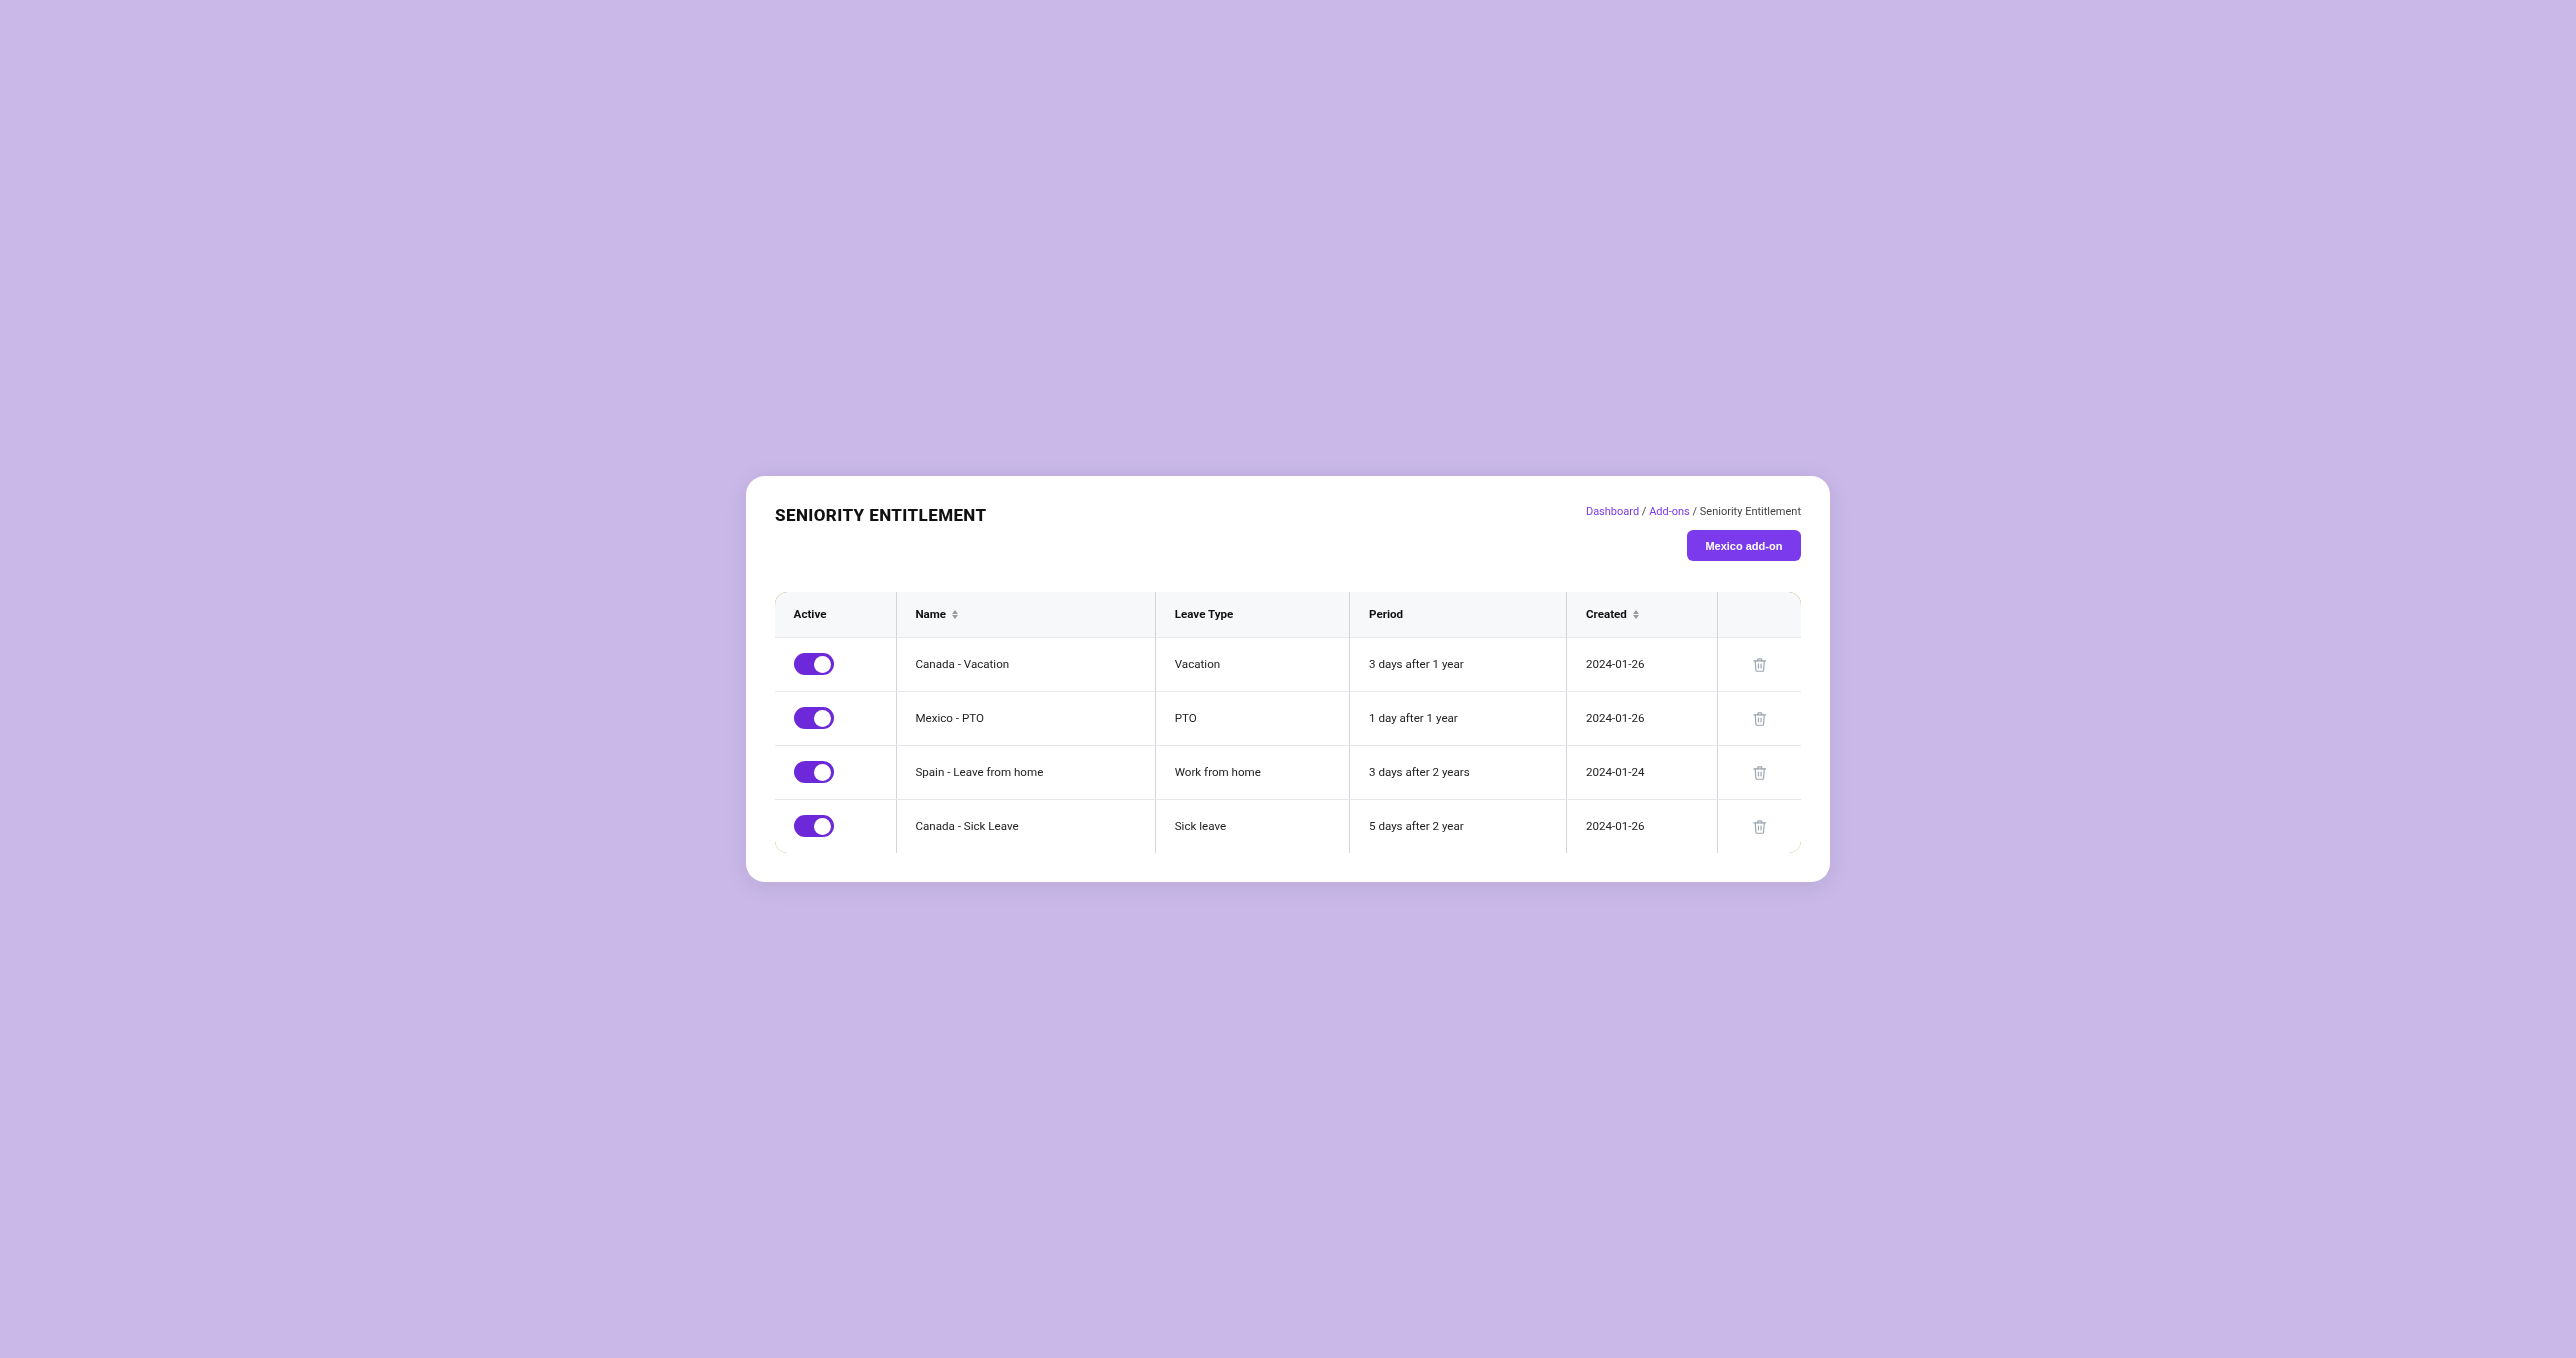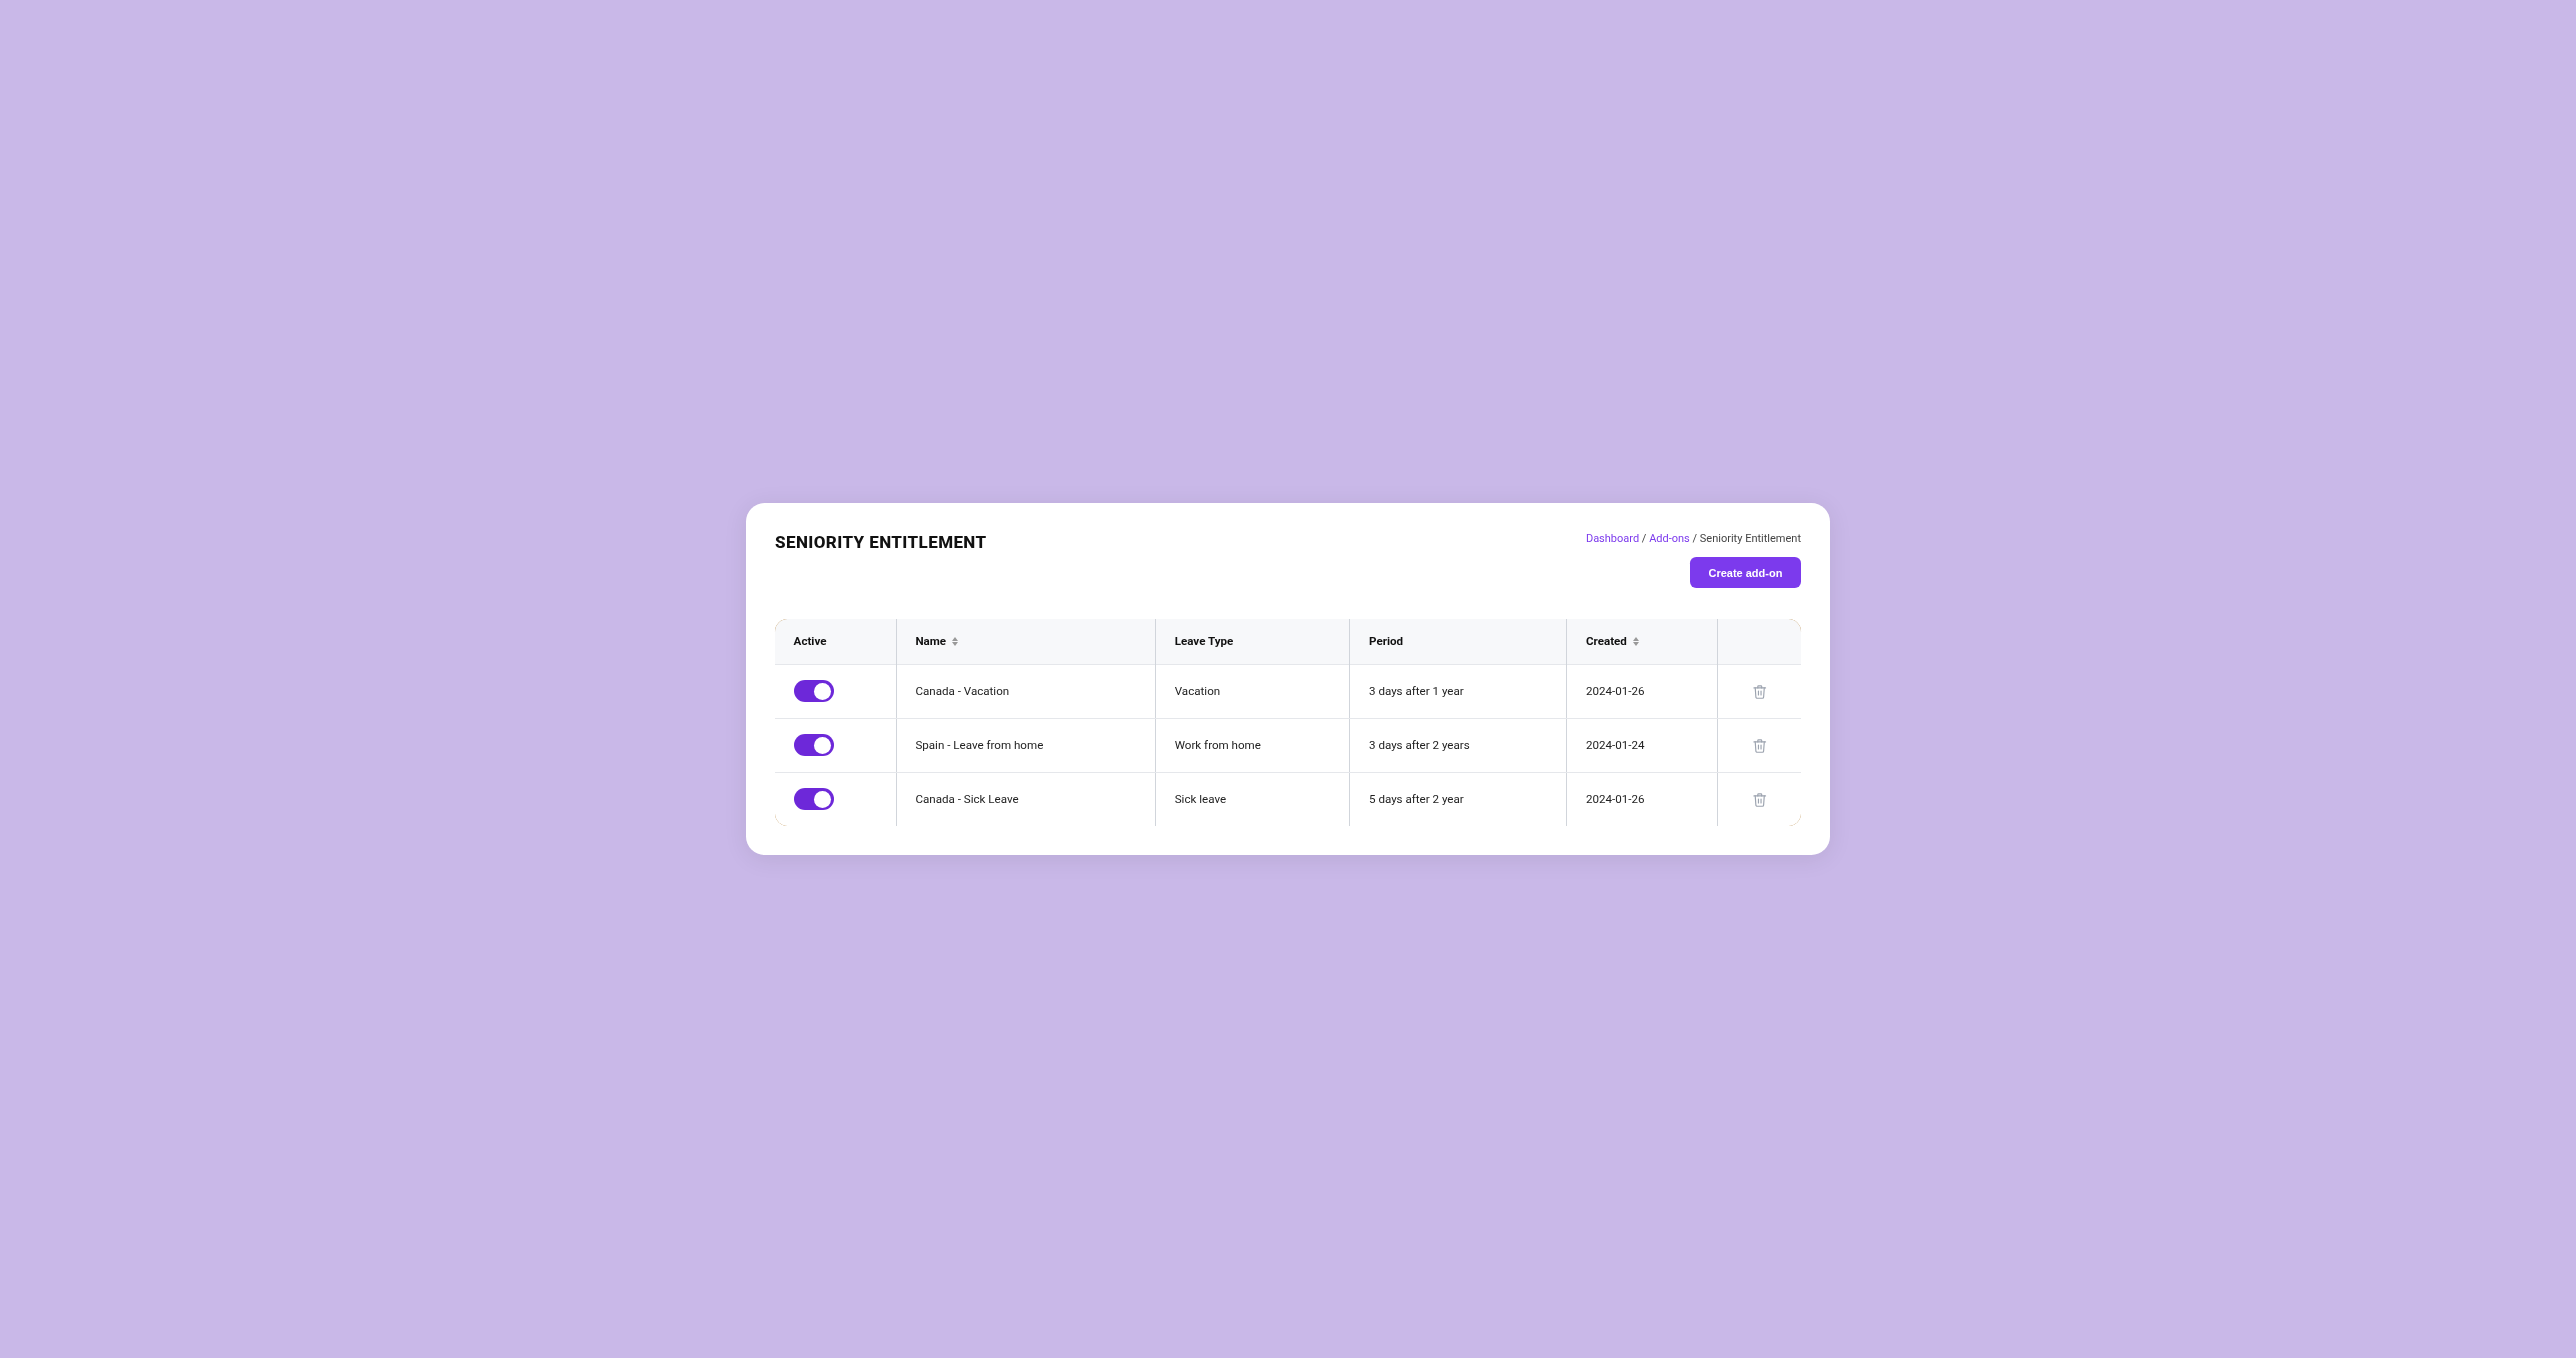--- a/index.html
+++ b/index.html
@@ -225,21 +225,21 @@
       <h1 class="page-title">SENIORITY ENTITLEMENT</h1>
     </div>
     <div class="header-right">
       <div class="breadcrumb">
         <a href="#">Dashboard</a>
         <span> / </span>
         <a href="#">Add-ons</a>
         <span>/ </span>
         <span>Seniority Entitlement</span>
       </div>
-      <button class="create-btn">Create add-on</button>
+      <button class="create-btn">Mexico add-on</button>
     </div>
   </div>
 
   <div class="table-container">
     <table class="table">
       <thead>
         <tr>
           <th class="col-divider">
             <span>Active</span>
           </th>
@@ -269,20 +269,38 @@
           </th>
           <th></th>
         </tr>
       </thead>
       <tbody id="table-body">
       <tr>
             <td class="col-divider"><label class="toggle"><input type="checkbox" checked="" style=""><span class="toggle-slider"></span></label></td>
             <td class="col-divider">Canada - Vacation</td>
             <td class="col-divider">Vacation</td>
             <td class="col-divider">3 days after 1 year</td>
+            <td class="col-divider">2024-01-26</td>
+            <td>
+              <div class="trash-icon">
+      <svg class="trash-svg" viewBox="0 0 24 24" xmlns="http://www.w3.org/2000/svg">
+        <polyline points="3 6 5 6 21 6"></polyline>
+        <path d="M19 6l-1 14a2 2 0 01-2 2H8a2 2 0 01-2-2L5 6"></path>
+        <path d="M10 11v6"></path>
+        <path d="M14 11v6"></path>
+        <path d="M9 6V4a1 1 0 011-1h4a1 1 0 011 1v2"></path>
+      </svg>
+              </div>
+            </td>
+          </tr>
+          <tr>
+            <td class="col-divider"><label class="toggle"><input type="checkbox" checked="" style=""><span class="toggle-slider"></span></label></td>
+            <td class="col-divider">Mexico - PTO</td>
+            <td class="col-divider">PTO</td>
+            <td class="col-divider">1 day after 1 year</td>
             <td class="col-divider">2024-01-26</td>
             <td>
               <div class="trash-icon">
       <svg class="trash-svg" viewBox="0 0 24 24" xmlns="http://www.w3.org/2000/svg">
         <polyline points="3 6 5 6 21 6"></polyline>
         <path d="M19 6l-1 14a2 2 0 01-2 2H8a2 2 0 01-2-2L5 6"></path>
         <path d="M10 11v6"></path>
         <path d="M14 11v6"></path>
         <path d="M9 6V4a1 1 0 011-1h4a1 1 0 011 1v2"></path>
       </svg>

